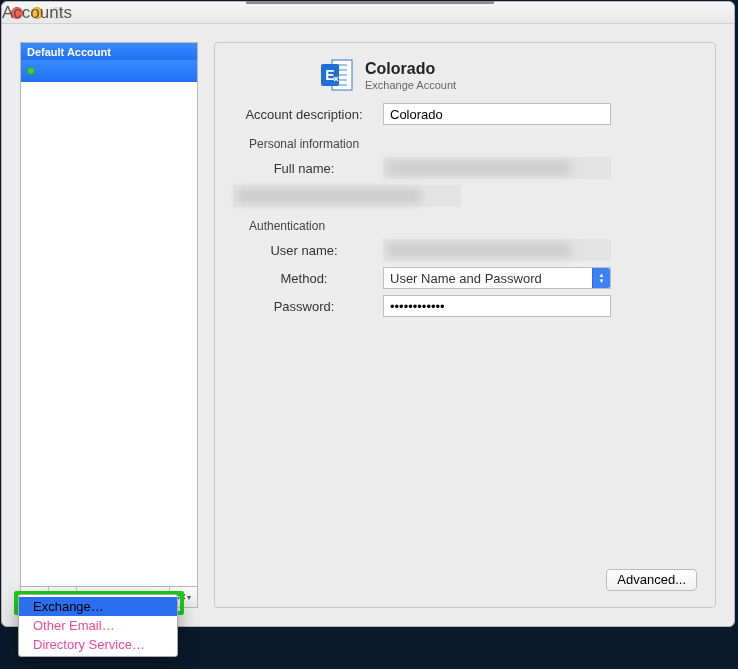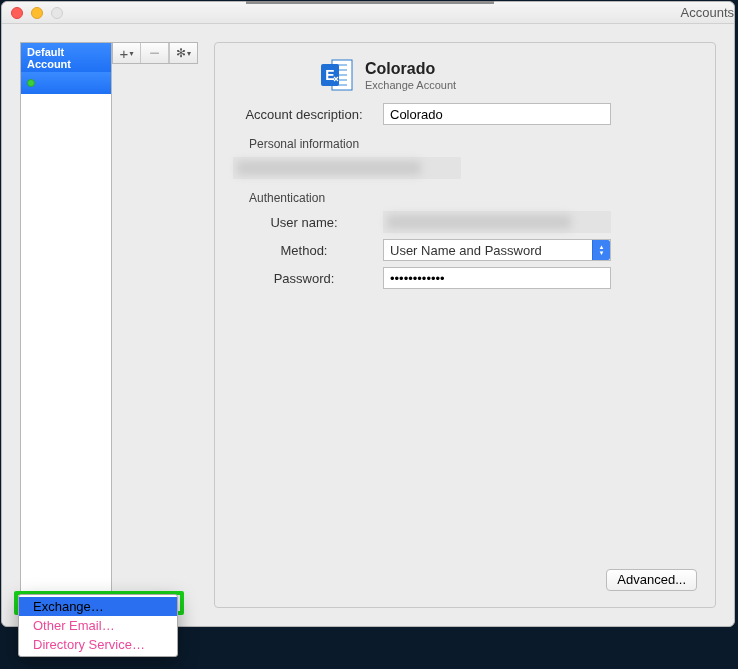--- a/index.html
+++ b/index.html
@@ -35,22 +35,22 @@
     position: relative;
     background: linear-gradient(#f6f6f6,#e8e8e8);
     border-radius: 6px 6px 0 0;
   }
   .traffic { display: flex; gap: 8px; margin-left: 9px; }
   .light { width: 12px; height: 12px; border-radius: 50%; }
   .light.red { background: #ff5f57; border:1px solid #e24640;}
   .light.yellow { background: #ffbd2e; border:1px solid #e1a124;}
   .light.green { background: #e6e6e6; border:1px solid #cfcfcf;}
   .title-center {
-    position: absolute; left:0; right:0; text-align:right;
-    font-size: 13px; color:#555; pointer-events:none;
+    position: absolute; left:0; right:0; text-align:left;
+    font-size: 17px; color:#555; pointer-events:none;
   }
   .tab-active-line {
     position:absolute; top:-1px; left: 244px; width: 248px; height:3px;
     background:#8e8e8e; border-radius:0;
   }
 
   .toolbar {
     height: 32px;
     padding: 4px 8px;
     border-bottom: 1px solid #c7c7c7;
@@ -72,21 +72,21 @@
     flex: 1;
     display: flex;
     padding: 18px;
     gap: 16px;
     position: relative;
   }
 
   
   .sidebar {
     width: 178px;
-    display:flex; flex-direction:row;
+    display:flex; flex-direction:column;
     position: relative;
   }
   .account-list {
     flex:1;
     border:1px solid #b7b7b7;
     border-bottom:none;
     background:#fff;
     overflow:hidden;
   }
   .list-header {
@@ -313,20 +313,24 @@
       </div>
 
       <div class="form-row">
         <label>Account description:</label>
         <input type="text" value="Colorado" style="">
       </div>
 
       <div class="section-head">Personal information</div>
 
       <div class="form-row">
+        <label>Full name:</label>
+        <div class="blur-field"></div>
+      </div>
+      <div class="form-row">
         <div class="blur-field"></div>
       </div>
 
       <div class="section-head">Authentication</div>
 
       <div class="form-row">
         <label>User name:</label>
         <div class="blur-field"></div>
       </div>
 

